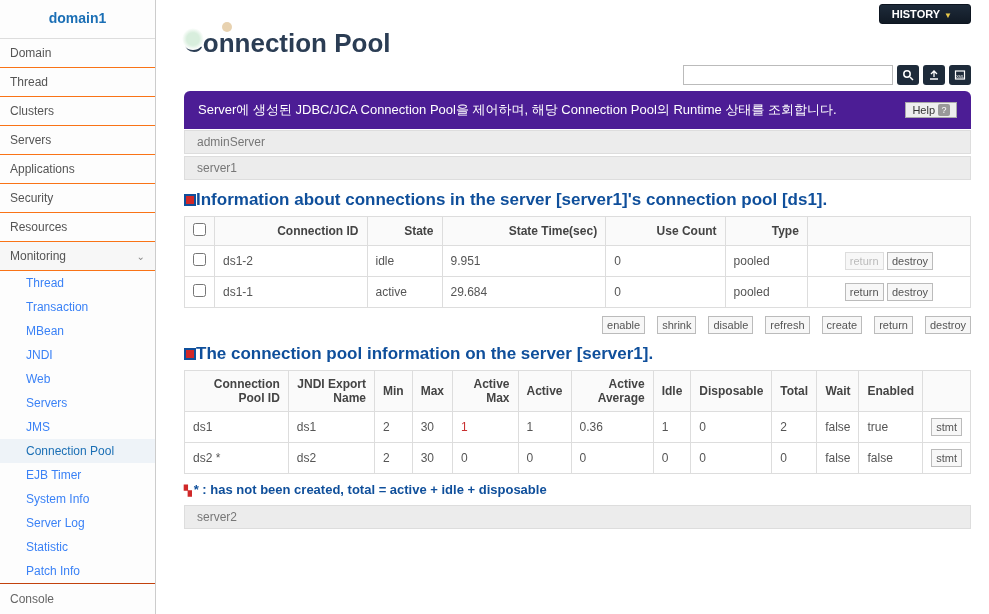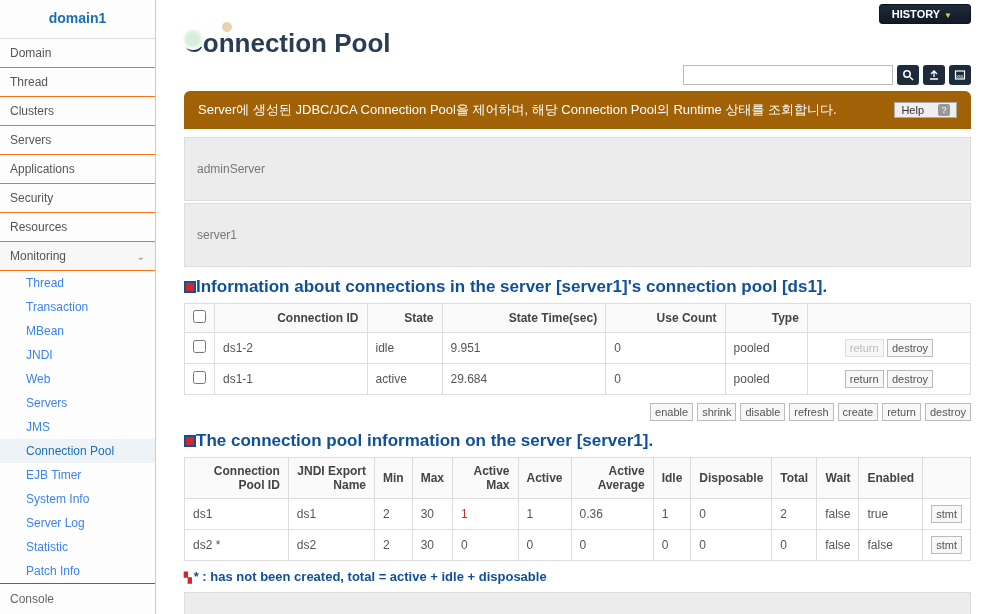--- a/index.html
+++ b/index.html
@@ -13,34 +13,34 @@
 .sidebar-subitem.active { color: #1b6fb5; background: #eef3f8; }
 .chevron { font-size: 10px; color: #888; }
 .content { flex: 1; padding: 0 18px 20px 28px; }
 .topbar { display: flex; justify-content: flex-end; align-items: center; padding: 4px 0 2px 0; }
 .history-btn { background: linear-gradient(#1e2b3a,#111a25); color: #fff; font-weight: bold; font-size: 11px; padding: 3px 18px 3px 12px; border-radius: 3px; border: 1px solid #0d1520; position: relative; cursor: pointer; }
 .history-btn::after { content: "▼"; font-size: 8px; margin-left: 4px; color: #e8c84a; }
 .page-title { font-size: 26px; color: #2b3d54; font-weight: 600; margin: 2px 0 6px 0; }
 .searchrow { display: flex; justify-content: flex-end; gap: 4px; align-items: center; margin-bottom: 6px; }
 .search-input { width: 210px; height: 20px; border: 1px solid #bbb; padding: 0 4px; }
 .icon-btn { width: 22px; height: 20px; background: #1e2b3a; color: #fff; display: flex; align-items: center; justify-content: center; border-radius: 3px; font-size: 11px; cursor: pointer; }
-.info-banner { background: #a16207; color: #fff; padding: 10px 14px; border-radius: 6px 6px 0 0; font-size: 13px; display: flex; justify-content: space-between; align-items: center; margin-bottom: 8px; }
-.help-btn { background: #eee; color: #333; border: 1px solid #aaa; padding: 1px 6px; font-size: 11px; cursor: pointer; display: inline-flex; gap: 14px; }
+.info-banner { background: #4c1d95; color: #fff; padding: 10px 14px; border-radius: 6px 6px 0 0; font-size: 13px; display: flex; justify-content: space-between; align-items: center; margin-bottom: 1px; }
+.help-btn { background: #eee; color: #333; border: 1px solid #aaa; padding: 1px 6px; font-size: 11px; cursor: pointer; display: inline-flex; gap: 3px; }
 .help-btn .q { background: #999; color: #fff; border-radius: 2px; width: 12px; height: 12px; display: inline-flex; align-items: center; justify-content: center; font-size: 9px; }
-.serverbar { background: #ececec; border: 1px solid #ddd; padding: 24px 12px; color: #777; margin-bottom: 2px; }
+.serverbar { background: #ececec; border: 1px solid #ddd; padding: 4px 12px; color: #777; margin-bottom: 2px; }
 .section-title { color: #0f4f9b; font-size: 17px; font-weight: 600; margin: 10px 0 6px 0; display: flex; align-items: center; gap: 0; }
 .bullet { width: 12px; height: 12px; background: #d02828; display: inline-block; border: 2px solid #0f4f9b; }
 table { width: 100%; border-collapse: collapse; }
 th, td { border: 1px solid #ddd; padding: 6px 8px; text-align: left; font-size: 12px; }
 th { background: #fafafa; color: #444; font-weight: 600; text-align: right; }
 td { color: #555; }
 .chk { width: 22px; text-align: center; }
 .btn { background: #f7f7f7; border: 1px solid #bbb; padding: 2px 4px; font-size: 11px; color: #555; cursor: pointer; }
 .btn:disabled, .btn.disabled { color: #bbb; border-color: #ddd; cursor: default; }
-.btnrow { display: flex; justify-content: flex-end; gap: 4px; margin: 8px 0; }
+.btnrow { display: flex; justify-content: flex-end; gap: 12px; margin: 8px 0; }
 .footnote { color: #0f4f9b; font-size: 13px; margin: 8px 0; font-weight: 600; }
 .footnote .flag { color: #d02828; font-size: 10px; margin-right: 2px; }
 .actcol { text-align: center; white-space: nowrap; }
 .redcell { color: #c83030; }
 .console { padding: 8px 10px; color: #666; border-top: 1px solid #c2410c; }
 .deco { position: relative; height: 0; }
 .deco .c1 { position: absolute; left: -2px; top: 2px; width: 22px; height: 22px; border-radius: 50%; background: radial-gradient(circle,#d8eedd 40%,#fff 70%); }
 .deco .c2 { position: absolute; left: 38px; top: -4px; width: 10px; height: 10px; border-radius: 50%; background: #e8d2b0; }
 </style>
 </head>

